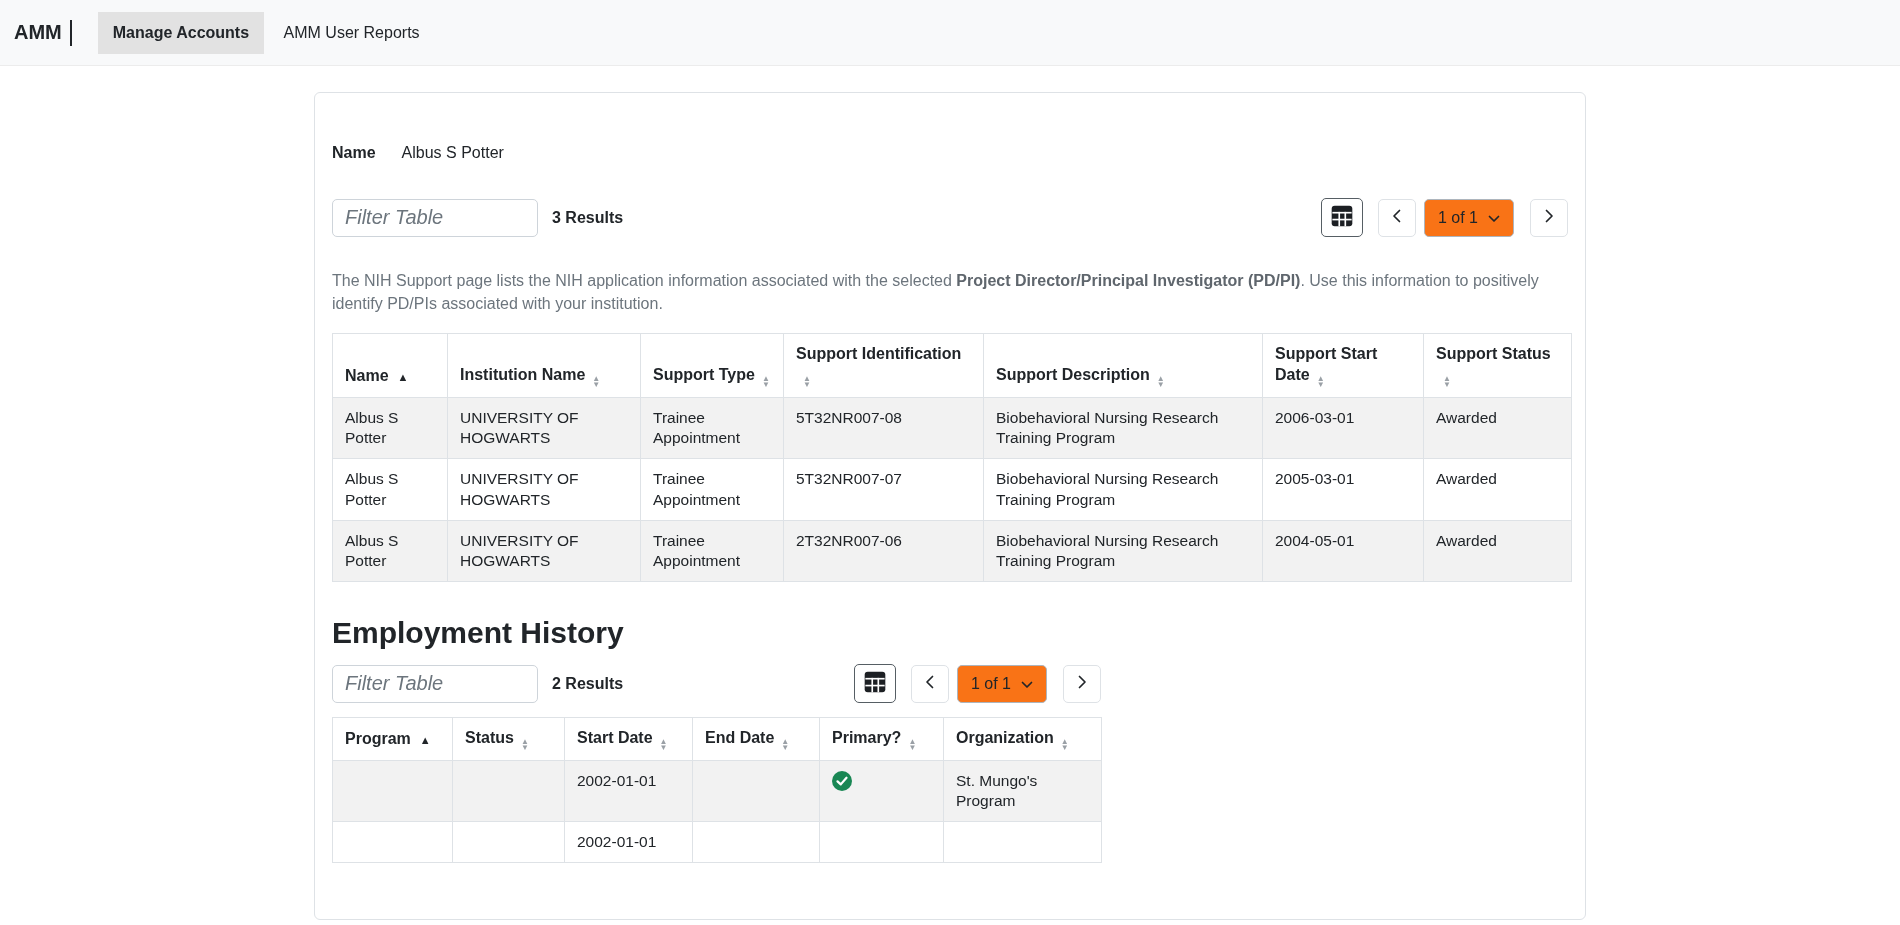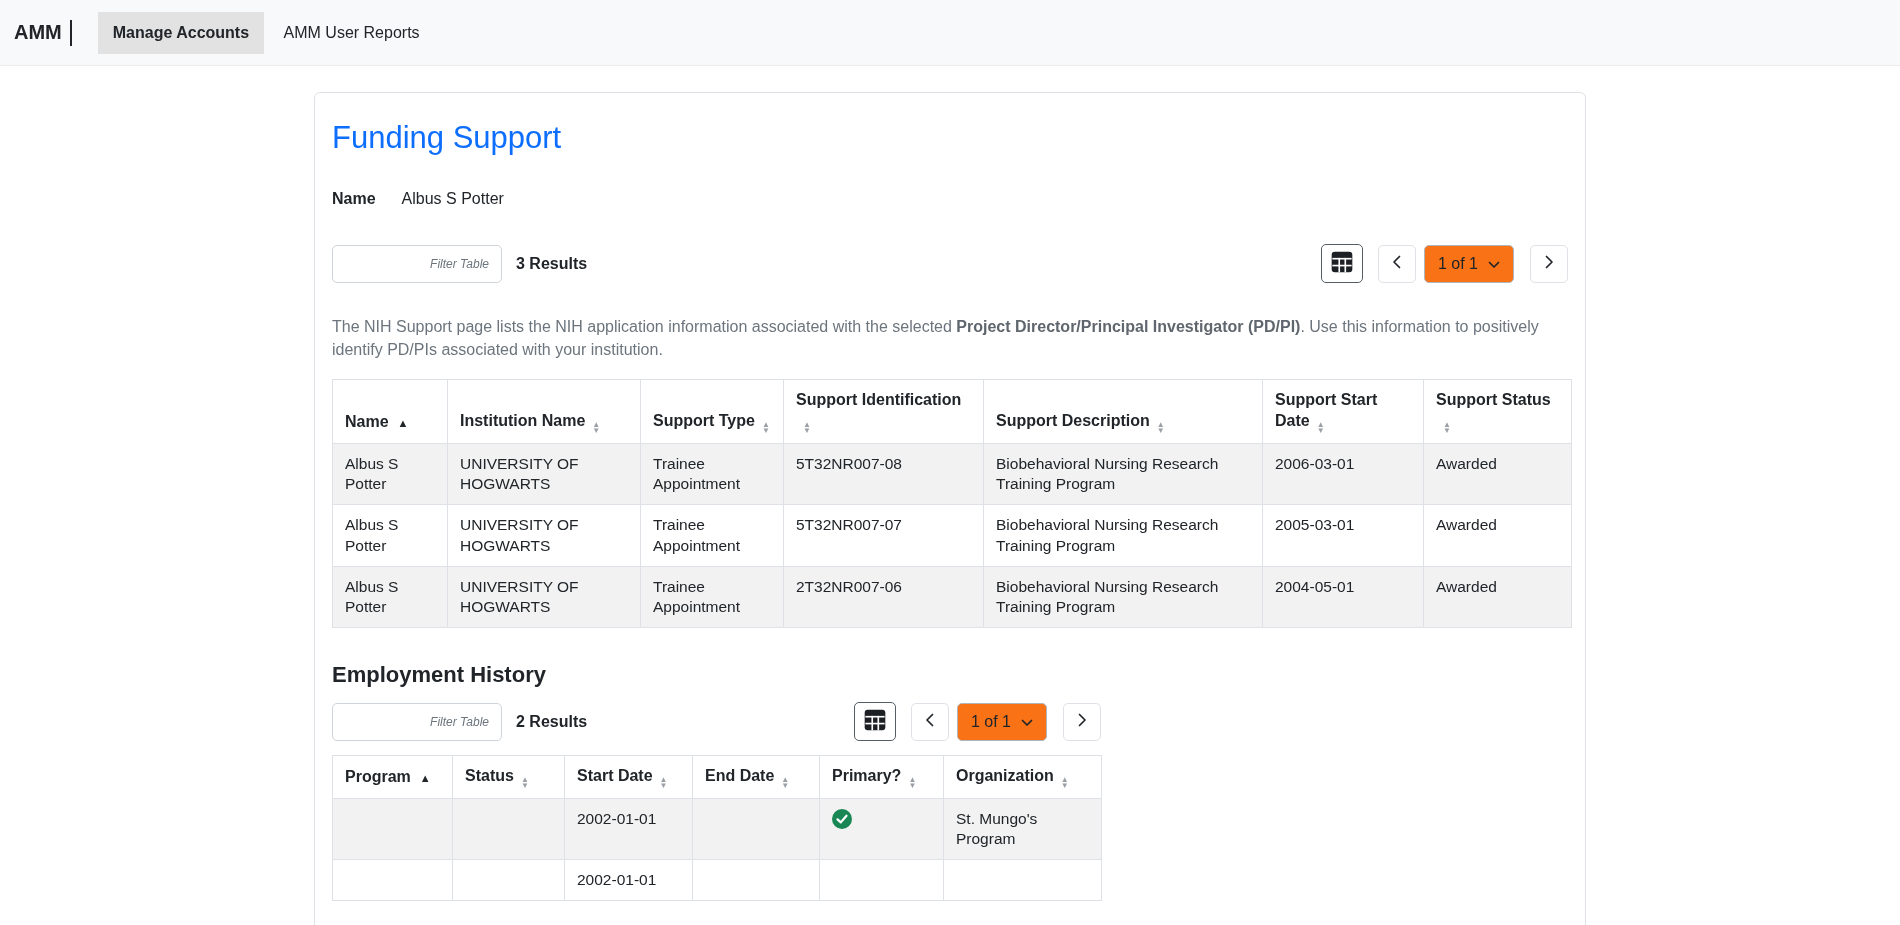--- a/index.html
+++ b/index.html
@@ -69,30 +69,29 @@
   .name-label { font-weight: 700; font-size: 16px; }
   .name-value { margin-left: 26px; font-size: 16px; }
 
   
   .controls-row {
     margin-top: 36px;
     display: flex;
     align-items: center;
   }
   .filter-input {
-    width: 170px;
+    width: 206px;
     height: 38px;
     border: 1px solid #ced4da;
     border-radius: 5px;
     padding: 6px 12px;
-    font-size: 12px;
+    font-size: 20px;
     font-family: inherit;
     color: #212529;
     outline: none;
-    text-align: right;
   }
   .filter-input::placeholder { color: #6c757d; font-style: italic; }
   .results-text {
     margin-left: 14px;
     font-size: 16px;
     font-weight: 600;
   }
   .spacer { flex: 1; }
 
   .grid-btn {
@@ -179,21 +178,21 @@
   .support-table th:nth-child(1), .support-table td:nth-child(1) { width: 115px; }
   .support-table th:nth-child(2), .support-table td:nth-child(2) { width: 193px; }
   .support-table th:nth-child(3), .support-table td:nth-child(3) { width: 143px; }
   .support-table th:nth-child(4), .support-table td:nth-child(4) { width: 200px; }
   .support-table th:nth-child(5), .support-table td:nth-child(5) { width: 279px; }
   .support-table th:nth-child(6), .support-table td:nth-child(6) { width: 161px; }
   .support-table th:nth-child(7), .support-table td:nth-child(7) { width: 148px; }
 
   .section-title {
     margin: 34px 0 12px 0;
-    font-size: 22px;
+    font-size: 30px;
     font-weight: 600;
     color: #212529;
   }
   .employment-wrap { width: 769px; }
   .employment-wrap .controls-row { margin-top: 14px; }
   .employment-table { width: 769px; margin-top: 14px; }
   .employment-table th { vertical-align: middle; padding: 8px 12px; }
   .employment-table td { vertical-align: middle; padding: 9px 12px; height: 41px; }
   .employment-table th:nth-child(1), .employment-table td:nth-child(1) { width: 120px; }
   .employment-table th:nth-child(2), .employment-table td:nth-child(2) { width: 112px; }
@@ -228,21 +227,20 @@
   <span class="nav-divider"></span>
   <nav>
     <a class="nav-link active">Manage Accounts</a>
     <a class="nav-link">AMM User Reports</a>
   </nav>
 </header>
 
 <main>
   <section class="card">
 
-    <h1 class="page-title">Funding Support</h1>
 
     <div class="name-row">
       <span class="name-label">Name</span>
       <span class="name-value">Albus S Potter</span>
     </div>
 
     <div class="controls-row">
       <input class="filter-input" type="text" placeholder="Filter Table" style="">
       <span class="results-text">3 Results</span>
       <span class="spacer"></span>

